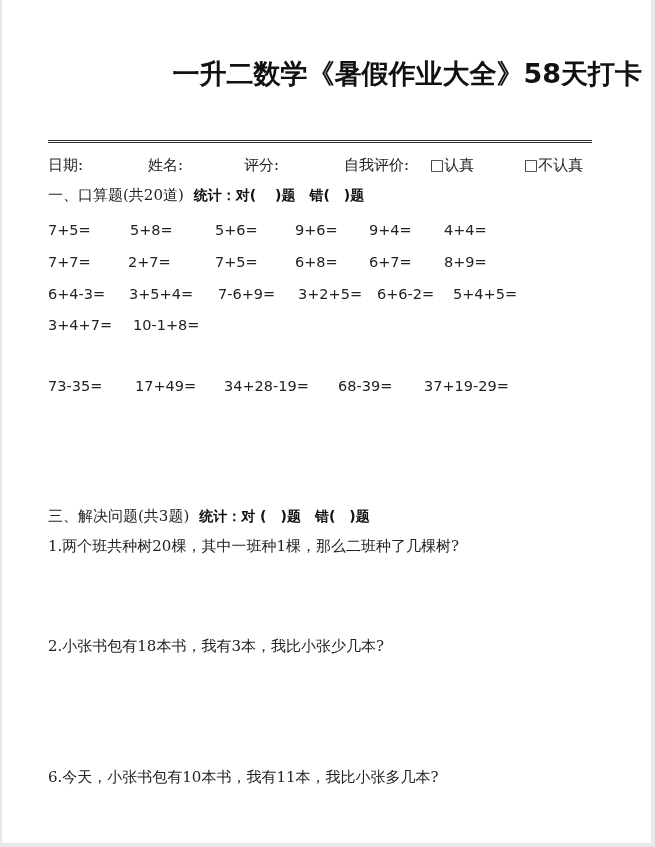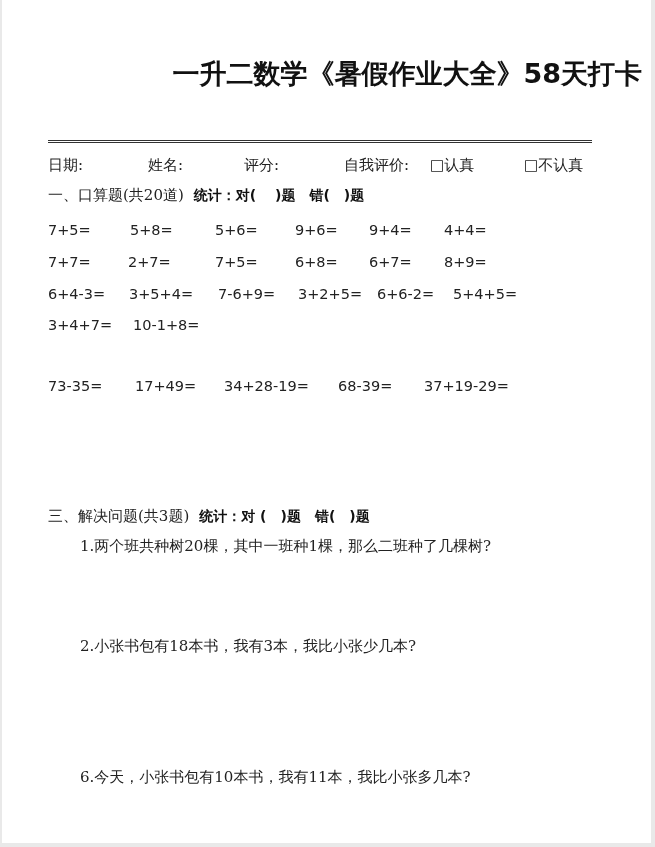--- a/index.html
+++ b/index.html
@@ -23,21 +23,21 @@
   .info-row span { position: absolute; top: 0; white-space: nowrap; margin-top: 38px; }
   .sec {
     position: absolute; left: 46px; font-size: 15px; white-space: nowrap; color: #222;
   }
   .sec .stat { font-family: "DejaVu Sans", "Liberation Sans", sans-serif; font-weight: bold; font-size: 14px; margin-left: 10px; color: #111; }
   .row { position: absolute; left: 0; width: 576px; height: 20px; }
   .eq {
     position: absolute; font-family: "DejaVu Sans", "Liberation Sans", sans-serif; font-size: 14.5px; color: #222; white-space: nowrap;
   }
   .problem {
-    position: absolute; left: 46px; font-size: 15px; color: #222; white-space: nowrap; margin-left: 32px;
+    position: absolute; left: 46px; font-size: 15px; color: #222; white-space: nowrap;
   }
 </style>
 </head>
 <body>
 
 <div class="page">
 
   <div class="title">一升二数学《暑假作业大全》58天打卡</div>
 
   <div class="info-row">

